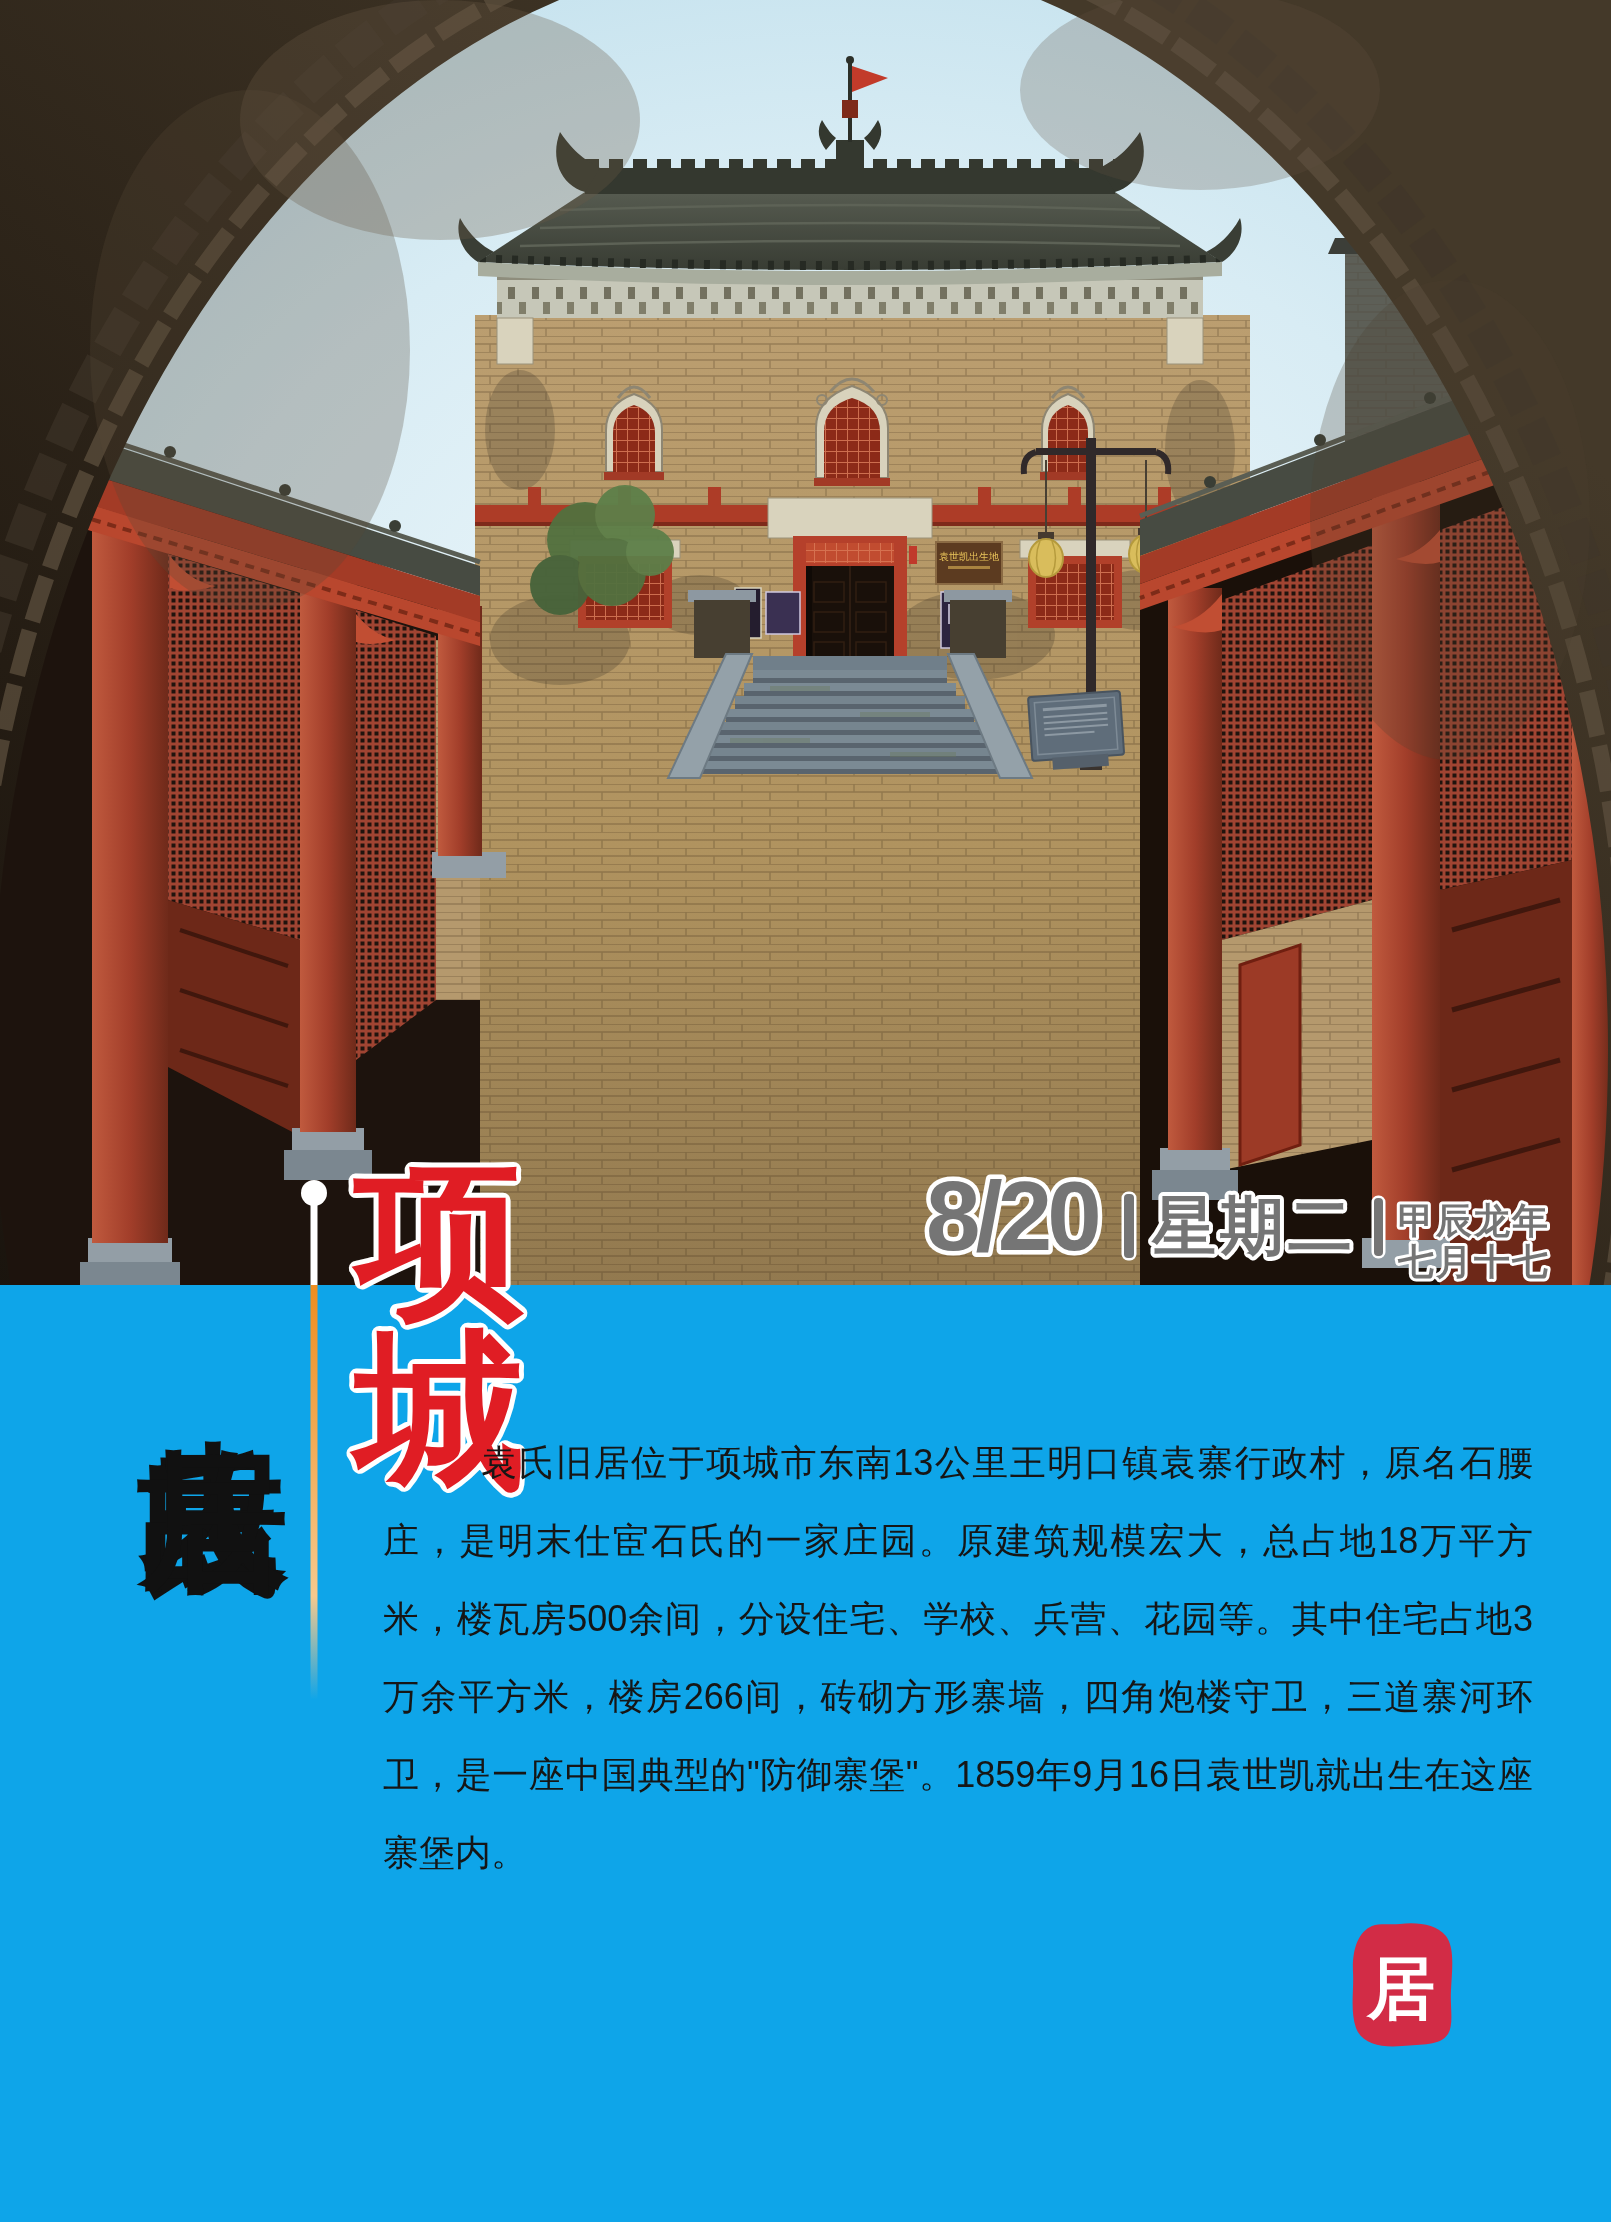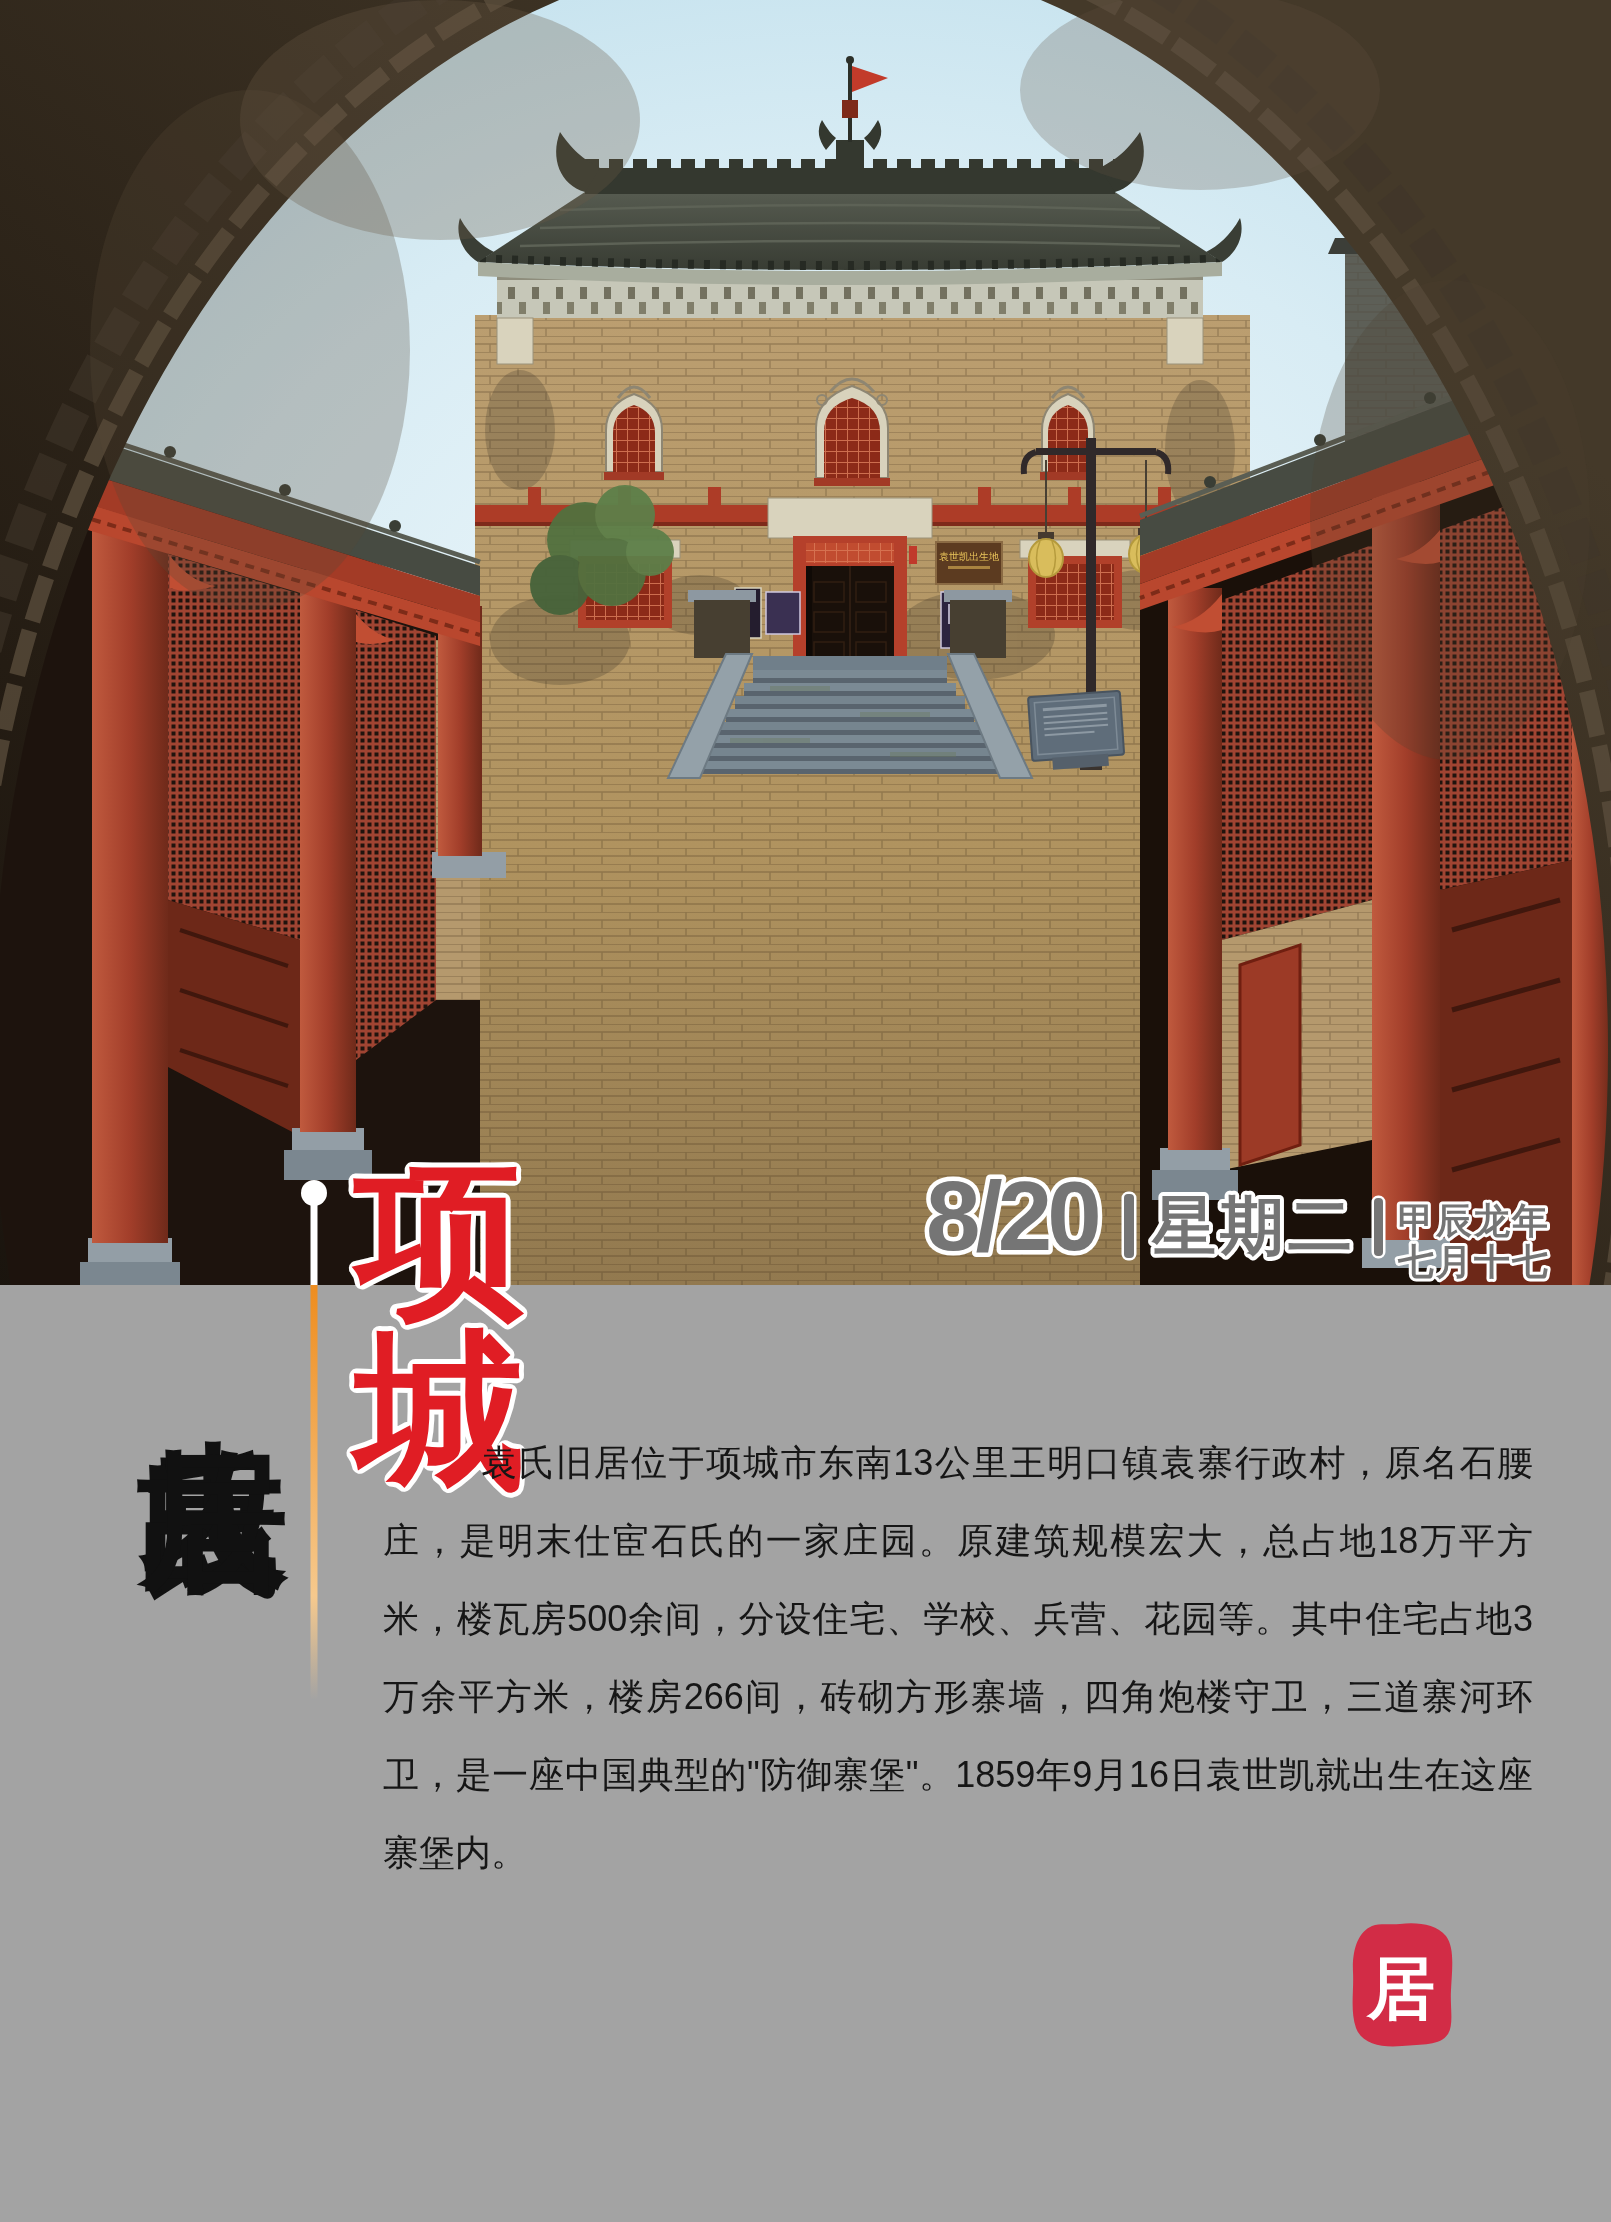--- a/index.html
+++ b/index.html
@@ -1,16 +1,16 @@
 <!DOCTYPE html>
 <html><head>
 <meta charset="utf-8">
 <style>
   html,body{margin:0;padding:0;background:#ffffff;}
-  .poster{position:relative;width:1611px;height:2222px;background:#a3a3a3;overflow:hidden;
+  .poster{position:relative;width:1611px;height:2222px;background:#0ea5e9;overflow:hidden;
           font-family:"Liberation Sans",sans-serif;}
   .photo-wrap{position:absolute;left:0;top:0;width:1611px;height:1285px;}
   .overlay-svg{position:absolute;left:0;top:0;width:1611px;height:2222px;pointer-events:none;}
   .v-title{position:absolute;left:136px;top:1318px;height:660px;
            writing-mode:vertical-rl;text-orientation:upright;
            font-family:"Liberation Serif","DejaVu Serif",serif;font-weight:900;
            font-size:150px;line-height:158px;letter-spacing:6px;color:#111111;}
   .article{position:absolute;left:383px;top:1424px;width:1150px;height:580px;
            font-family:"Liberation Sans","DejaVu Sans",sans-serif;
            font-size:36px;line-height:78px;color:#161616;

